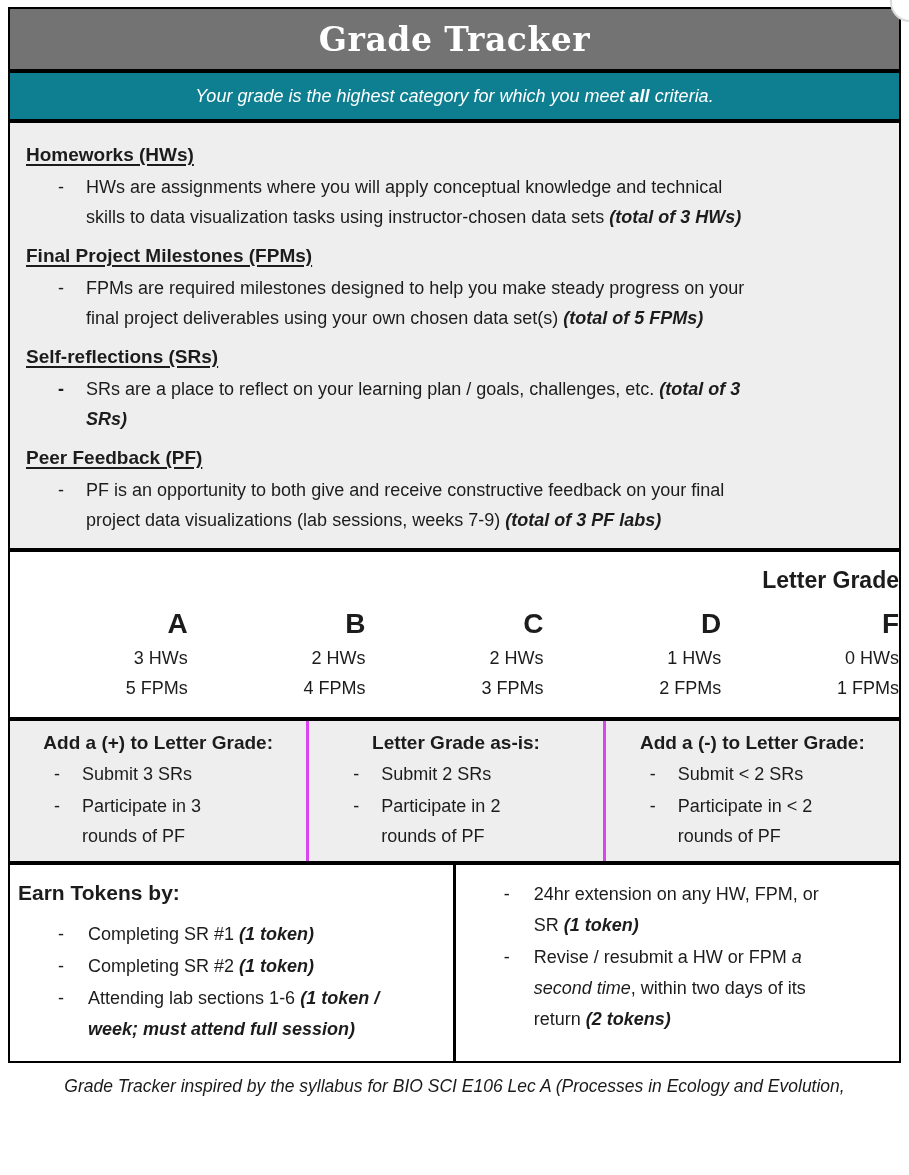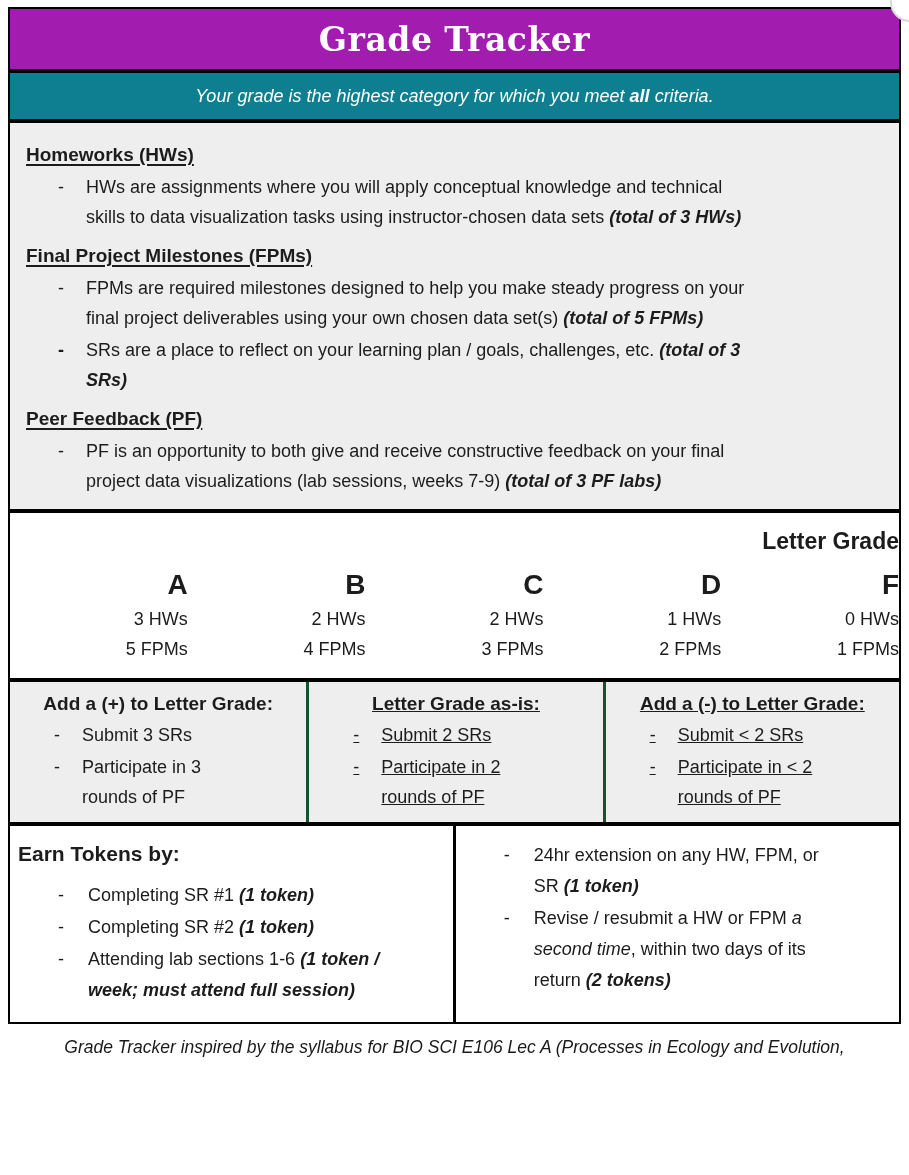--- a/index.html
+++ b/index.html
@@ -9,21 +9,21 @@
     -webkit-font-smoothing:antialiased;
   }
   .sheet{position:relative;padding:7px 8px 0;}
   .corner-arc{position:absolute;top:-18px;left:890px;width:36px;height:36px;
     border:2px solid #d9d9d9;border-radius:50%;background:#fff;}
   .panel{border:2px solid #000;}
   .b{font-weight:700;font-style:italic;}
   .i{font-style:italic;}
 
   
-  .hdr{background:#a21caf;text-align:center;padding:10px 0 9px;}
+  .hdr{background:#737373;text-align:center;padding:10px 0 9px;}
   .hdr-title{margin:0;color:#ffffff;font-family:"DejaVu Serif","Liberation Serif",serif;
     font-weight:700;font-size:33px;line-height:41px;letter-spacing:.5px;}
 
   
   .banner{background:#0e7f91;color:#ffffff;text-align:center;font-style:italic;
     font-size:18px;line-height:24px;padding:11px 0;}
 
   
   .assess{background:#eeeeee;padding:8px 16px 13px;}
   .panel-heading{text-align:center;font-size:21px;font-weight:700;line-height:30px;}
@@ -38,21 +38,21 @@
   .lgrade{background:#ffffff;text-align:right;padding:12px 0 14px;}
   .lg-title{font-size:23px;font-weight:700;line-height:32px;}
   .lg-sub{font-style:italic;font-size:18px;line-height:30px;}
   .lg-grid{display:grid;grid-template-columns:repeat(5,1fr);margin-top:9px;}
   .lg-letter{font-size:28px;font-weight:700;line-height:38px;}
   .lg-line{font-size:18px;line-height:30px;}
 
   
   .mods{display:grid;grid-template-columns:1fr 1fr 1fr;background:#eeeeee;}
   .mod-col{padding:8px 6px 10px;}
-  .mod-col + .mod-col{border-left:3px solid #14532d;text-decoration:underline;}
+  .mod-col + .mod-col{border-left:3px solid #d946ef;}
   .mod-heading{text-align:center;font-size:19px;font-weight:700;line-height:28px;margin-bottom:2px;}
   .mod-col .dash{margin-left:38px;width:28px;}
 
   
   .tokens{display:grid;grid-template-columns:1fr 1.008fr;background:#ffffff;}
   .tok-col{padding:13px 8px 16px;}
   .tok-col + .tok-col{border-left:3px solid #000;}
   .tok-heading{text-align:left;font-size:21px;font-weight:700;line-height:30px;margin-bottom:11px;}
   .tok-col .bullet{line-height:31px;margin-top:1px;}
   .tok-col .dash{margin-left:40px;width:30px;}
@@ -86,20 +86,21 @@
 
     <div>
       <div class="assess-title">Final Project Milestones (FPMs)</div>
       <div class="bullet">
         <span class="dash">-</span>
         <span class="btext"><span>FPMs are required milestones designed to help you make steady progress on your</span><br><span>final project deliverables using your own chosen data set(s) </span><span class="b">(total of 5 FPMs)</span></span>
       </div>
     </div>
 
     <div>
+      <div class="assess-title">Self-reflections (SRs)</div>
       <div class="bullet">
         <span class="dash dash-bold">-</span>
         <span class="btext"><span>SRs are a place to reflect on your learning plan / goals, challenges, etc. </span><span class="b">(total of 3</span><br><span class="b">SRs)</span></span>
       </div>
     </div>
 
     <div>
       <div class="assess-title">Peer Feedback (PF)</div>
       <div class="bullet">
         <span class="dash">-</span>

